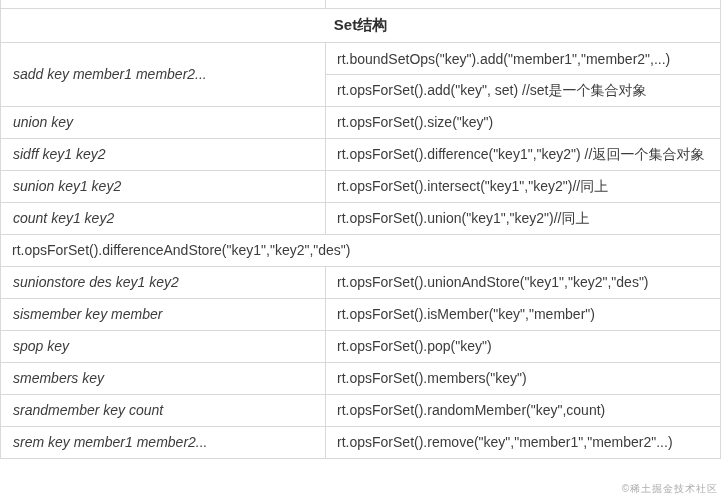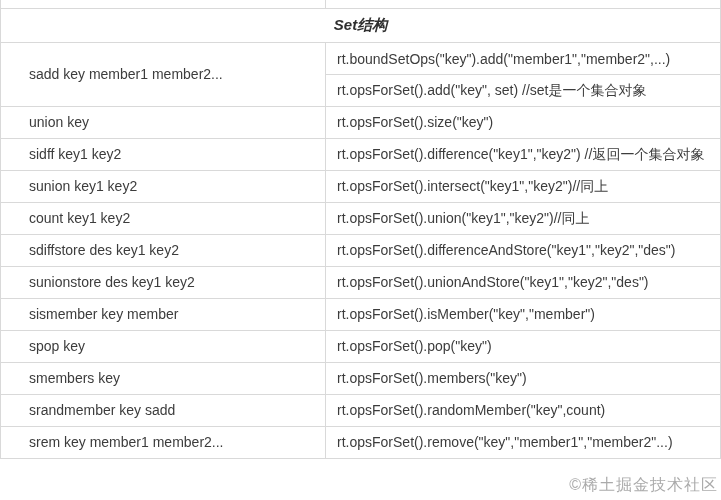--- a/index.html
+++ b/index.html
@@ -15,37 +15,38 @@
     background: #fff;
   }
 
   .row {
     display: flex;
     height: 32px;
     border-bottom: 1px solid #d9d9d9;
     background: #fff;
   }
   .row-partial { height: 9px; }
-  .row-header { height: 34px; align-items: center; justify-content: flex-start; font-style: italic; }
+  .row-header { height: 34px; align-items: center; justify-content: flex-start; }
   .row-tall { height: 64px; }
 
   .cell {
     display: flex;
     align-items: center;
     font-size: 14px;
     line-height: 1.2;
     color: #3c3c3c;
     white-space: nowrap;
     overflow: hidden;
   }
   .cell.left {
     width: 325px;
     min-width: 325px;
     border-right: 1px solid #d9d9d9;
-    padding-left: 28px;
+    padding-left: 12px;
+    font-style: italic;
   }
   .cell.right {
     flex: 1;
     padding-left: 11px;
   }
 
   .header-cell {
     font-size: 15px;
     font-weight: bold;
     color: #2f2f2f;
@@ -66,21 +67,21 @@
     font-size: 14px;
     white-space: nowrap;
     overflow: hidden;
   }
   .right-stack .sub:first-child { border-bottom: 1px solid #d9d9d9; }
 
   .watermark {
     position: absolute;
     right: 3px;
     bottom: 4px;
-    font-size: 16px;
+    font-size: 10px;
     color: rgba(100, 100, 100, 0.55);
     letter-spacing: 1px;
     pointer-events: none;
   }
 </style>
 </head>
 <body>
 
 <div class="page">
   <div class="table">
@@ -116,21 +117,20 @@
       <div class="cell left">sunion key1 key2</div>
       <div class="cell right">rt.opsForSet().intersect("key1","key2")//同上</div>
     </div>
 
     <div class="row">
       <div class="cell left">count key1 key2</div>
       <div class="cell right">rt.opsForSet().union("key1","key2")//同上</div>
     </div>
 
     <div class="row">
-      <div class="cell left">sdiffstore des key1 key2</div>
       <div class="cell right">rt.opsForSet().differenceAndStore("key1","key2","des")</div>
     </div>
 
 
     <div class="row">
       <div class="cell left">sunionstore des key1 key2</div>
       <div class="cell right">rt.opsForSet().unionAndStore("key1","key2","des")</div>
     </div>
 
     <div class="row">
@@ -142,21 +142,21 @@
       <div class="cell left">spop key</div>
       <div class="cell right">rt.opsForSet().pop("key")</div>
     </div>
 
     <div class="row">
       <div class="cell left">smembers key</div>
       <div class="cell right">rt.opsForSet().members("key")</div>
     </div>
 
     <div class="row">
-      <div class="cell left">srandmember key sadd</div>
+      <div class="cell left">srandmember key count</div>
       <div class="cell right">rt.opsForSet().randomMember("key",count)</div>
     </div>
 
     <div class="row">
       <div class="cell left">srem key member1 member2...</div>
       <div class="cell right">rt.opsForSet().remove("key","member1","member2"...)</div>
     </div>
 
   </div>
 

